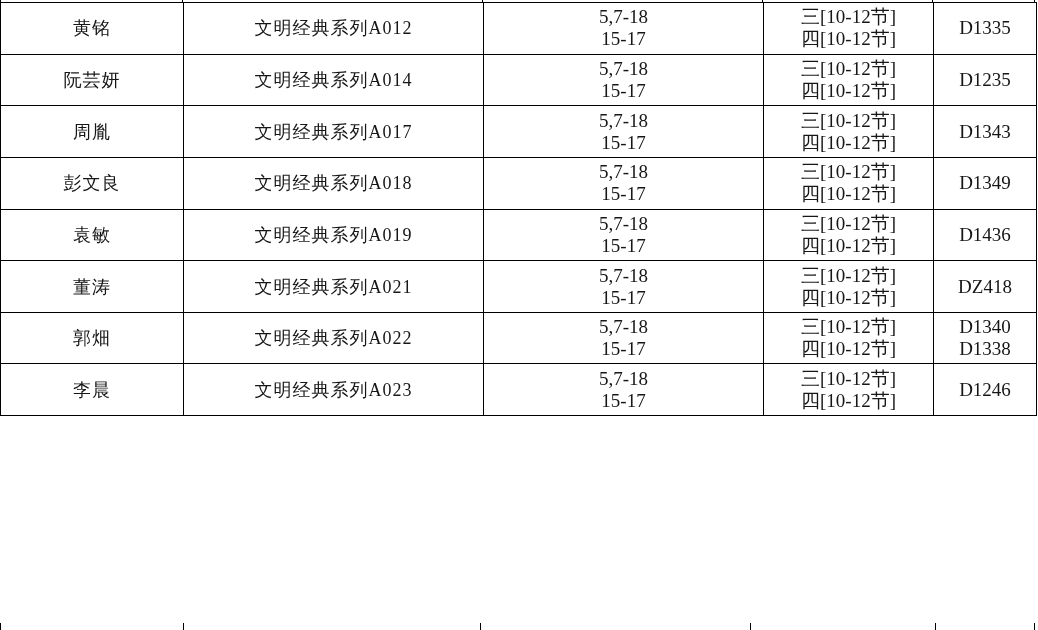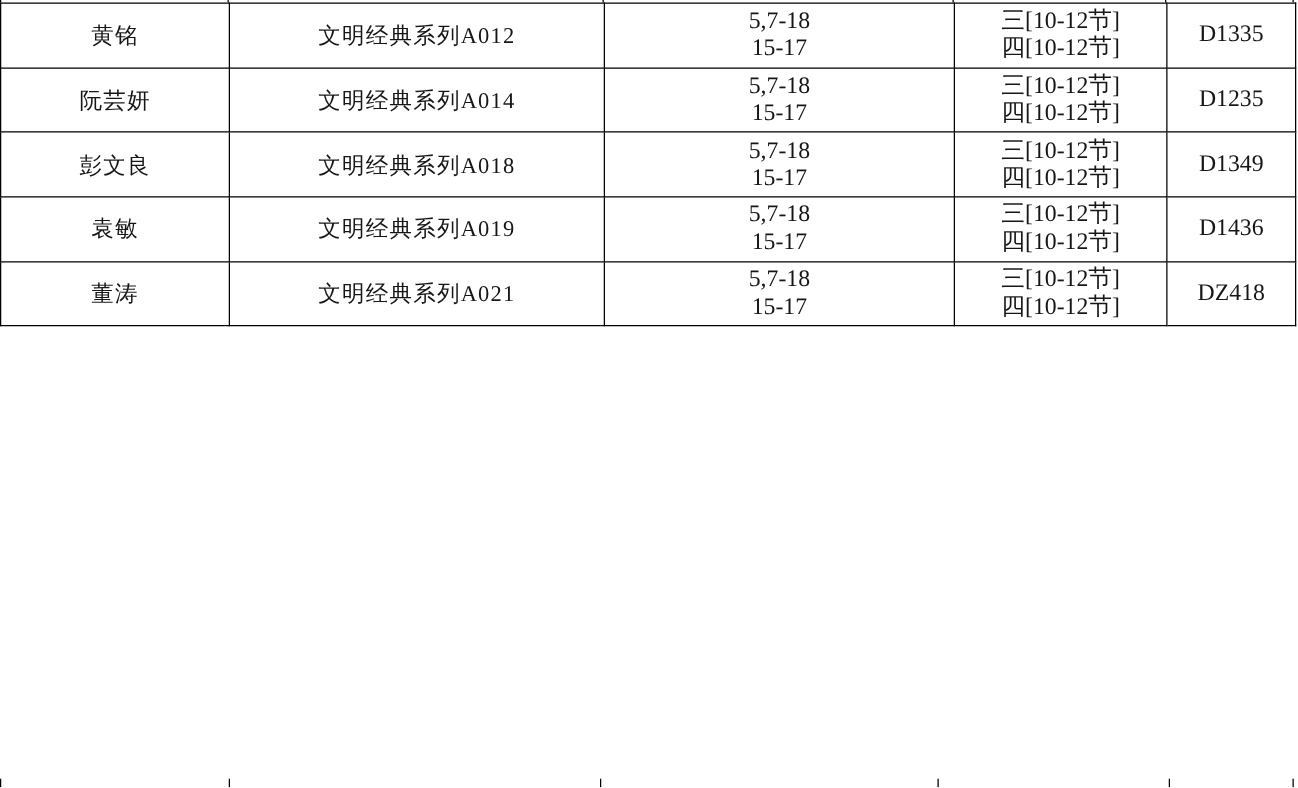--- a/index.html
+++ b/index.html
@@ -105,20 +105,35 @@
           </td>
     <td class="c-times">
             <div>三[10-12节]</div>
             <div>四[10-12节]</div>
           </td>
     <td class="c-room">
             <div>D1235</div>
           </td>
   </tr>
         <tr>
+    <td class="c-name"><span>周胤</span></td>
+    <td class="c-course"><span>文明经典系列A017</span></td>
+    <td class="c-weeks">
+            <div>5,7-18</div>
+            <div>15-17</div>
+          </td>
+    <td class="c-times">
+            <div>三[10-12节]</div>
+            <div>四[10-12节]</div>
+          </td>
+    <td class="c-room">
+            <div>D1343</div>
+          </td>
+  </tr>
+        <tr>
     <td class="c-name"><span>彭文良</span></td>
     <td class="c-course"><span>文明经典系列A018</span></td>
     <td class="c-weeks">
             <div>5,7-18</div>
             <div>15-17</div>
           </td>
     <td class="c-times">
             <div>三[10-12节]</div>
             <div>四[10-12节]</div>
           </td>
@@ -147,20 +162,51 @@
     <td class="c-weeks">
             <div>5,7-18</div>
             <div>15-17</div>
           </td>
     <td class="c-times">
             <div>三[10-12节]</div>
             <div>四[10-12节]</div>
           </td>
     <td class="c-room">
             <div>DZ418</div>
+          </td>
+  </tr>
+        <tr>
+    <td class="c-name"><span>郭畑</span></td>
+    <td class="c-course"><span>文明经典系列A022</span></td>
+    <td class="c-weeks">
+            <div>5,7-18</div>
+            <div>15-17</div>
+          </td>
+    <td class="c-times">
+            <div>三[10-12节]</div>
+            <div>四[10-12节]</div>
+          </td>
+    <td class="c-room">
+            <div>D1340</div>
+            <div>D1338</div>
+          </td>
+  </tr>
+        <tr>
+    <td class="c-name"><span>李晨</span></td>
+    <td class="c-course"><span>文明经典系列A023</span></td>
+    <td class="c-weeks">
+            <div>5,7-18</div>
+            <div>15-17</div>
+          </td>
+    <td class="c-times">
+            <div>三[10-12节]</div>
+            <div>四[10-12节]</div>
+          </td>
+    <td class="c-room">
+            <div>D1246</div>
           </td>
   </tr>
       </tbody>
   </table>
 
   <div class="vstub bottom" style="left:0"></div>
   <div class="vstub bottom" style="left:183px"></div>
   <div class="vstub bottom" style="left:480px"></div>
   <div class="vstub bottom" style="left:750px"></div>
   <div class="vstub bottom" style="left:935px"></div>

